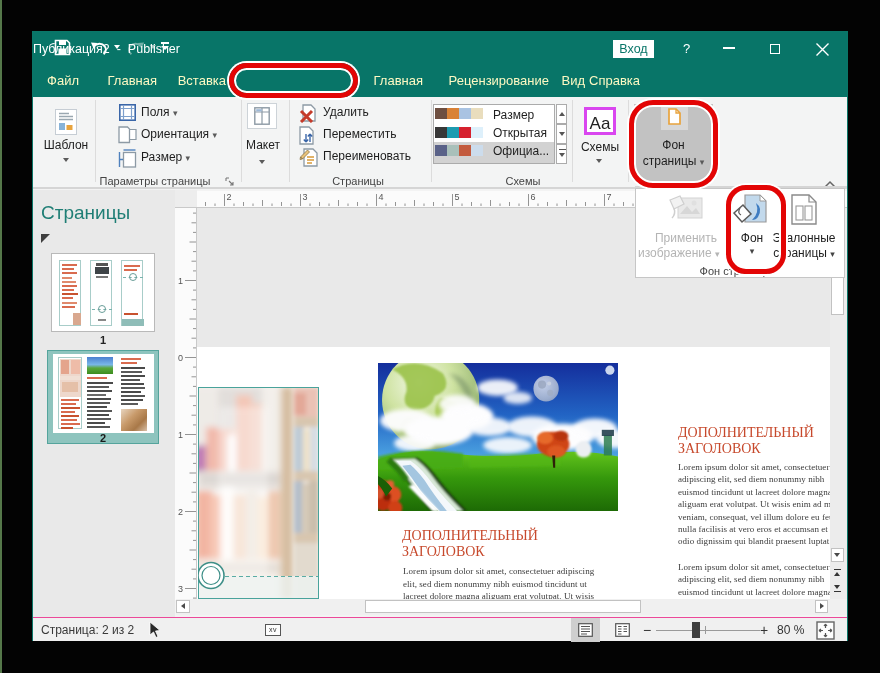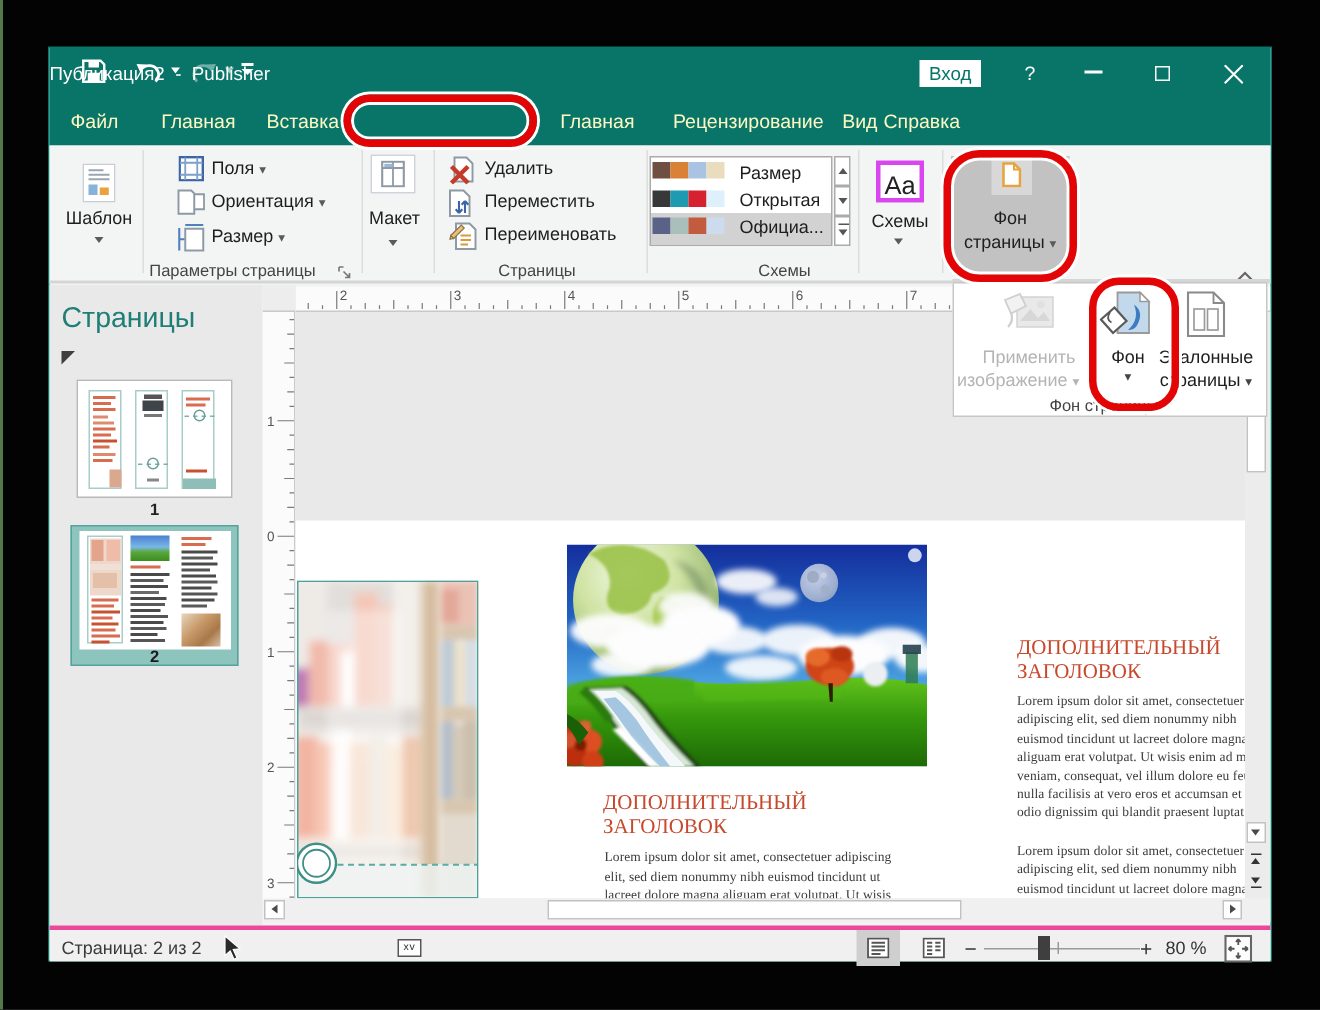--- a/index.html
+++ b/index.html
@@ -25,21 +25,21 @@
   .glabel { position:absolute; top:78px; font-size:11px; color:#444; text-align:center; }
   .rbtn-txt { font-size:12px; color:#1e1e1e; }
 
   
   #pagespanel { position:absolute; left:0; top:158px; width:142px; height:427px; background:#e9e9e9; }
   #canvas { position:absolute; left:164px; top:176px; width:633px; height:391px; background:#e9e9e9; overflow:hidden; }
   #vscroll { position:absolute; left:797px; top:176px; width:17px; height:391px; background:#ececec; }
   #hscroll { position:absolute; left:143px; top:567px; width:671px; height:16px; background:#f0f0f0; }
 
   
-  #statusbar { position:absolute; left:0; top:585px; width:814px; height:24px; background:#f0f0f0; border-top:3px solid #ec4899; font-size:12px; color:#3a3a3a; }
+  #statusbar { position:absolute; left:0; top:585px; width:814px; height:24px; background:#f0f0f0; border-top:1px solid #ec4899; font-size:12px; color:#3a3a3a; }
 
   
   #flyout { position:absolute; left:602px; top:156px; width:210px; height:90px; background:#fff; border:1px solid #c6c6c6; }
 
   .redring { position:absolute; border:5px solid #e30505; box-shadow:0 0 0 2px #fff, inset 0 0 0 2px #fff; }
 </style>
 </head>
 <body>
 <div id="stage">
   <div id="leftstripe"></div>

